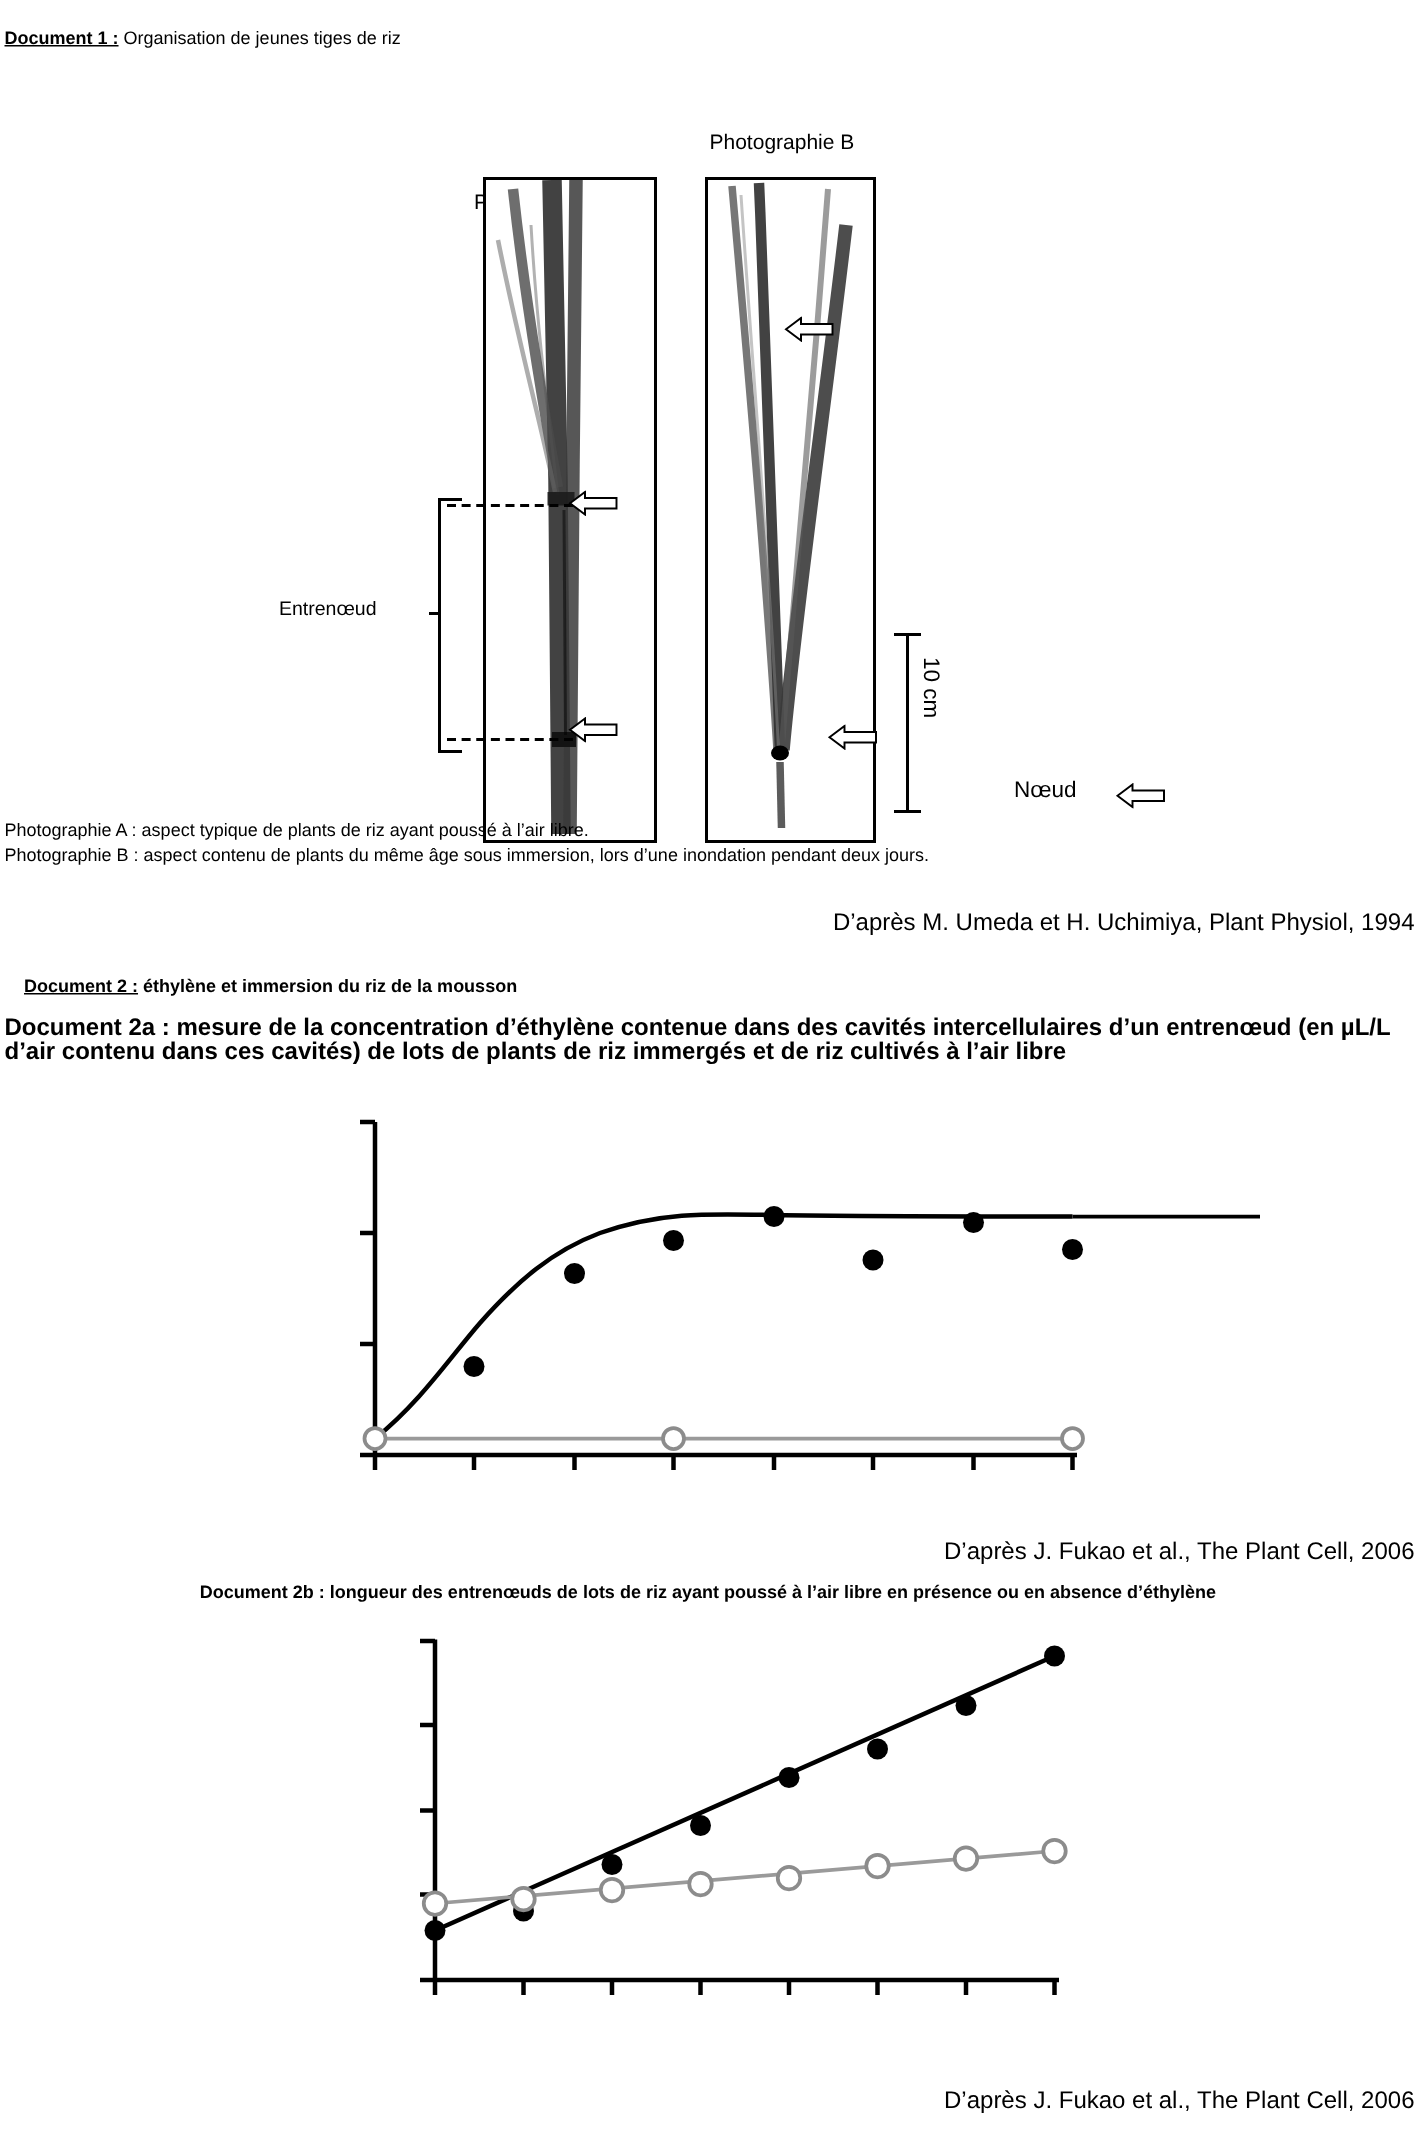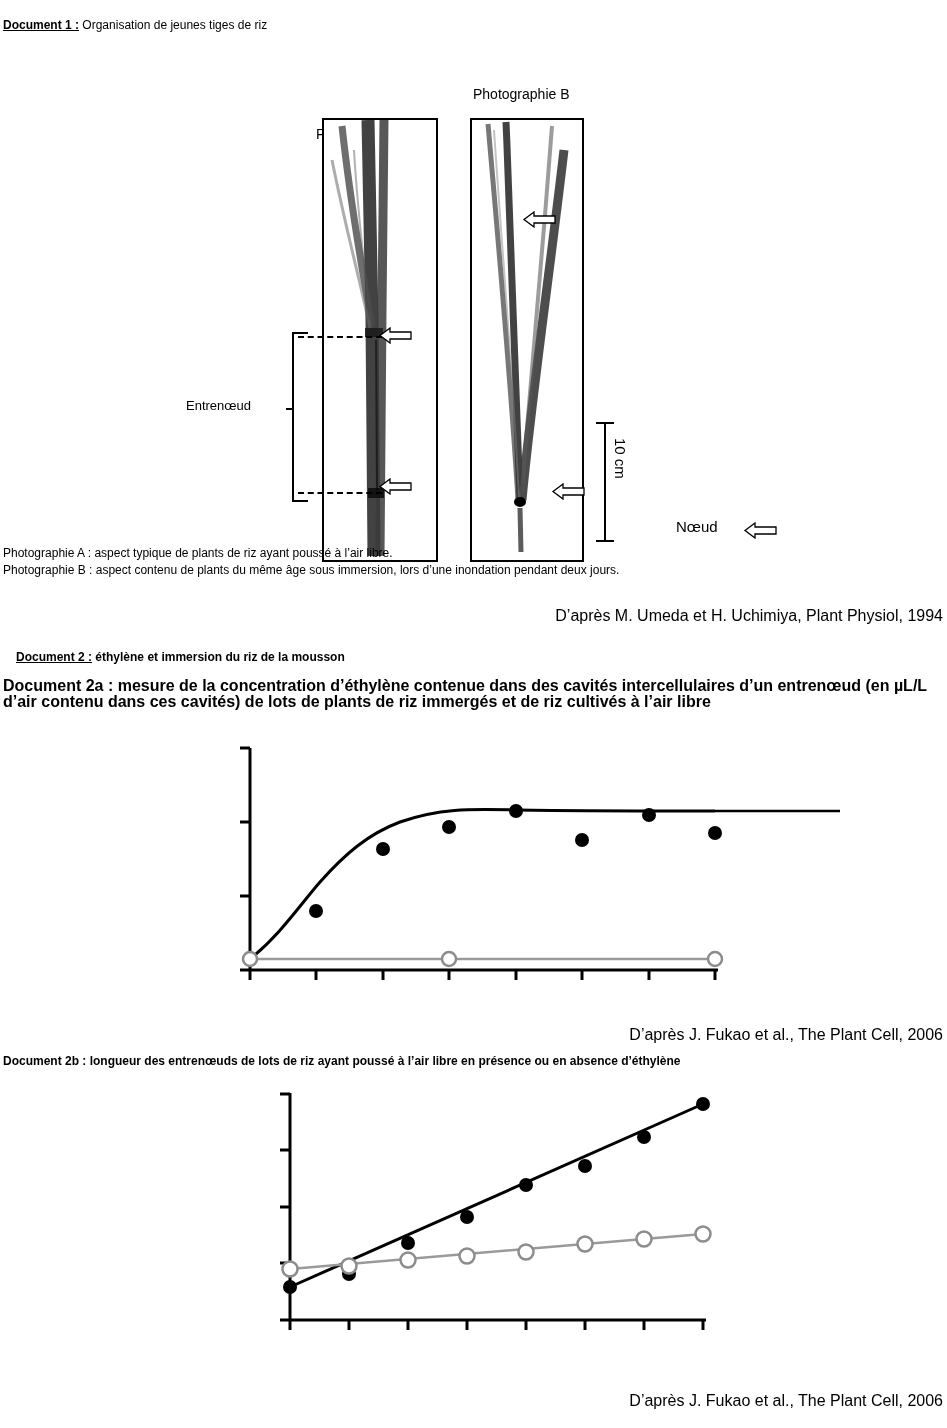--- a/index.html
+++ b/index.html
@@ -63,21 +63,21 @@
   #doc2a-header{position:absolute;left:3px;top:678px;right:6px;font-size:16px;font-weight:bold;line-height:16px;}
 
   
   #chart-a{position:absolute;left:0;top:730px;width:947px;height:290px;}
   #chart-b{position:absolute;left:0;top:1075px;width:947px;height:300px;}
 
   .axis-title-y{position:absolute;font-weight:bold;font-size:15px;
       writing-mode:vertical-rl; transform:rotate(180deg); text-align:center;}
 
   #src2a{position:absolute;right:4px;top:1026px;}
-  #doc2b-header{position:absolute;left:3px;top:1054px;right:6px;font-size:12px;font-weight:bold;}
+  #doc2b-header{position:absolute;left:3px;top:1054px;right:6px;font-size:12px;font-weight:bold;text-align:center;}
   #src2b{position:absolute;right:4px;top:1392px;}
 </style>
 </head>
 <body>
 
 <div class="page">
 
   <div id="doc1-header">
     <span class="lbl">Document 1 :</span>
     <span>Organisation de jeunes tiges de riz</span>

